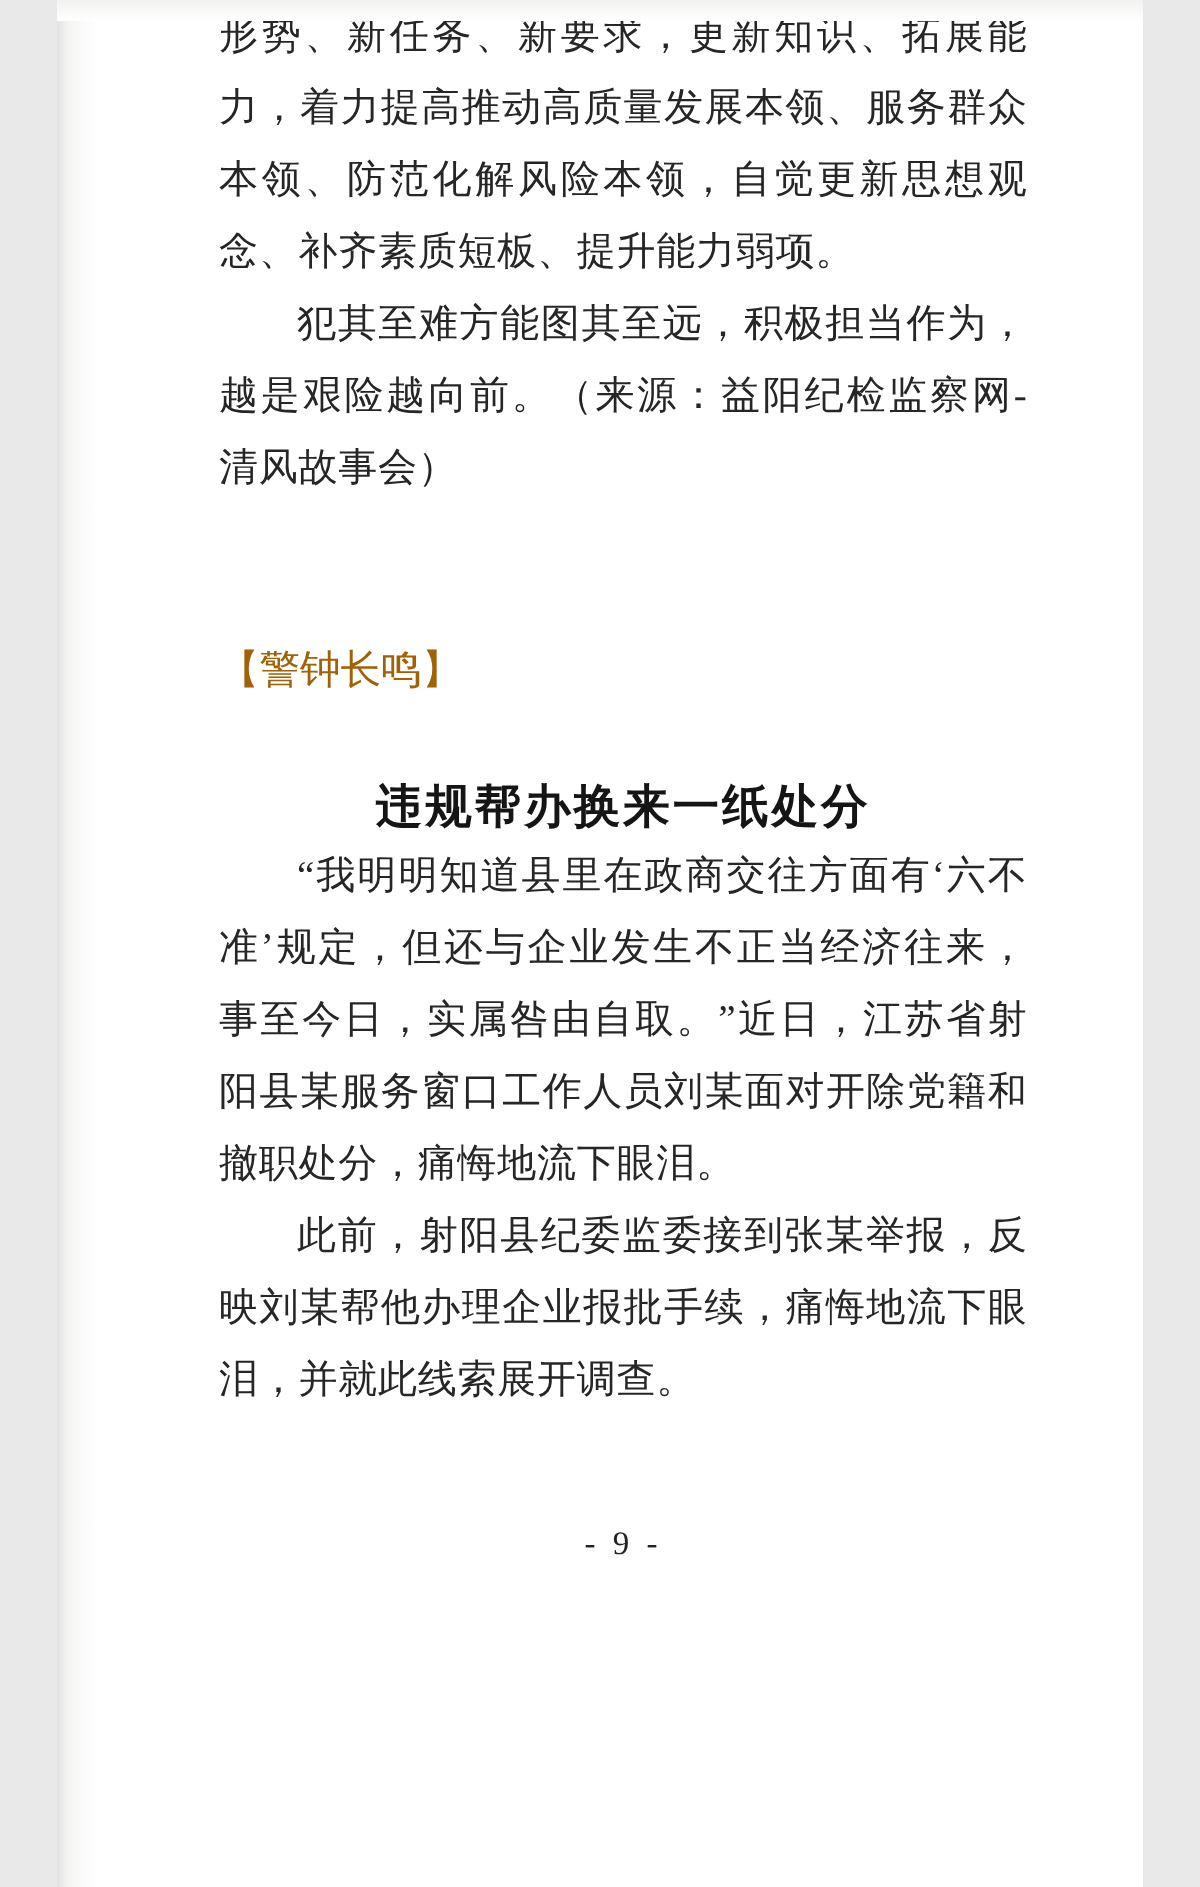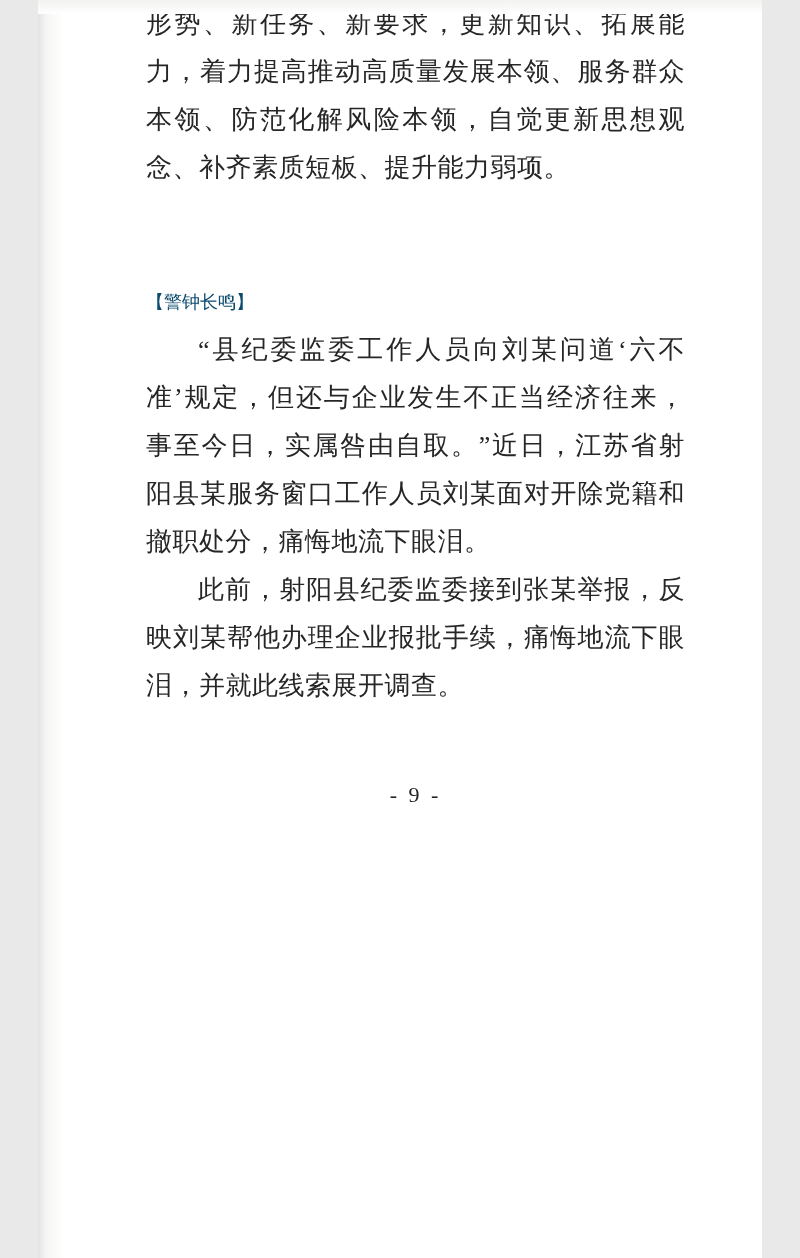--- a/index.html
+++ b/index.html
@@ -45,23 +45,23 @@
     text-align: justify;
     text-justify: inter-character;
     letter-spacing: 0.5px;
     color: #262626;
   }
   p.indent { text-indent: 2em; }
   .p-first   { margin-top: 88px; }
   .p-second  { margin-top: 10px; }
   .section-header {
     margin-top: 86px;
-    font-size: 18px;
+    font-size: 27px;
     line-height: 48px;
-    color: #0c4a6e;
+    color: #a16207;
   }
   .article-title {
     margin: 46px 0 0 0;
     font-size: 31px;
     line-height: 44px;
     font-weight: bold;
     text-align: center;
     letter-spacing: 2px;
     color: #151515;
     font-family: "Liberation Sans", "DejaVu Sans", sans-serif;
@@ -77,25 +77,27 @@
   }
 </style>
 </head>
 <body>
 
 <div class="page">
   <div class="content">
 
     <p class="body p-first">形势、新任务、新要求，更新知识、拓展能力，着力提高推动高质量发展本领、服务群众本领、防范化解风险本领，自觉更新思想观念、补齐素质短板、提升能力弱项。</p>
 
+    <p class="body indent p-second">犯其至难方能图其至远，积极担当作为，越是艰险越向前。（来源：益阳纪检监察网-清风故事会）</p>
 
     <div class="section-header">【警钟长鸣】</div>
 
+    <h1 class="article-title">违规帮办换来一纸处分</h1>
 
-    <p class="body indent p-third">“县纪委监委工作人员向刘某问道‘六不准’规定，但还与企业发生不正当经济往来，事至今日，实属咎由自取。”近日，江苏省射阳县某服务窗口工作人员刘某面对开除党籍和撤职处分，痛悔地流下眼泪。</p>
+    <p class="body indent p-third">“我明明知道县里在政商交往方面有‘六不准’规定，但还与企业发生不正当经济往来，事至今日，实属咎由自取。”近日，江苏省射阳县某服务窗口工作人员刘某面对开除党籍和撤职处分，痛悔地流下眼泪。</p>
 
     <p class="body indent">此前，射阳县纪委监委接到张某举报，反映刘某帮他办理企业报批手续，痛悔地流下眼泪，并就此线索展开调查。</p>
 
 
 
     <div class="page-footer">- 9 -</div>
 
   </div>
 </div>
 

